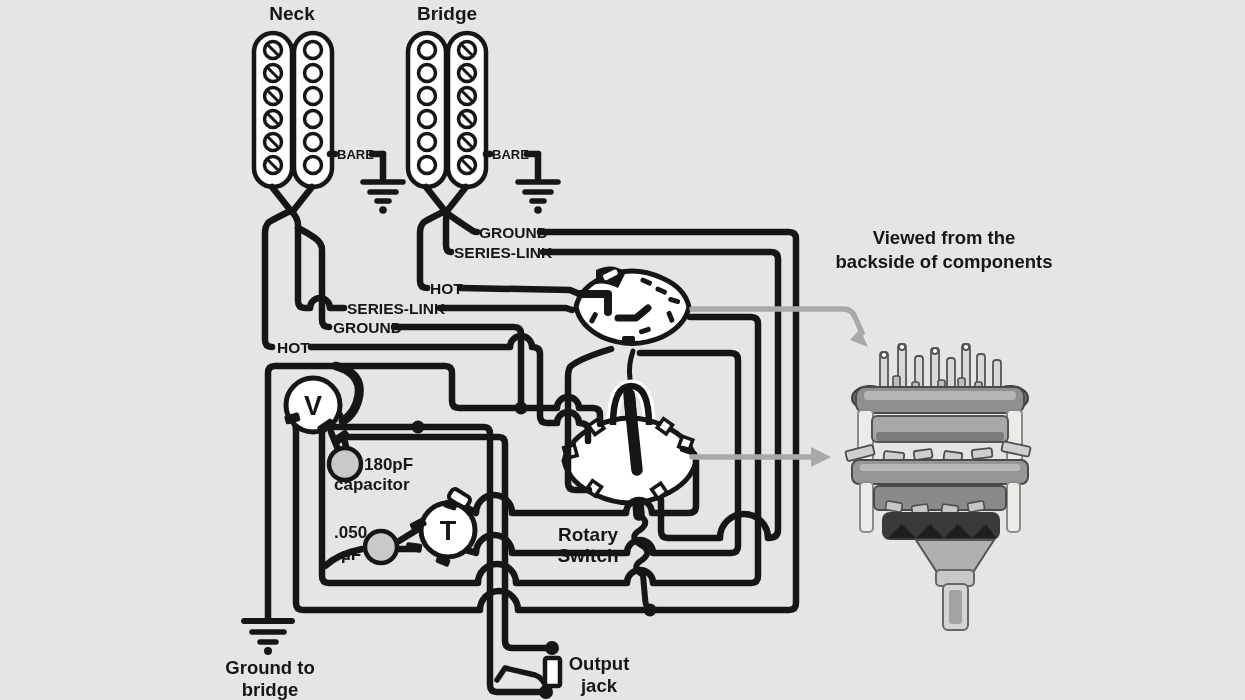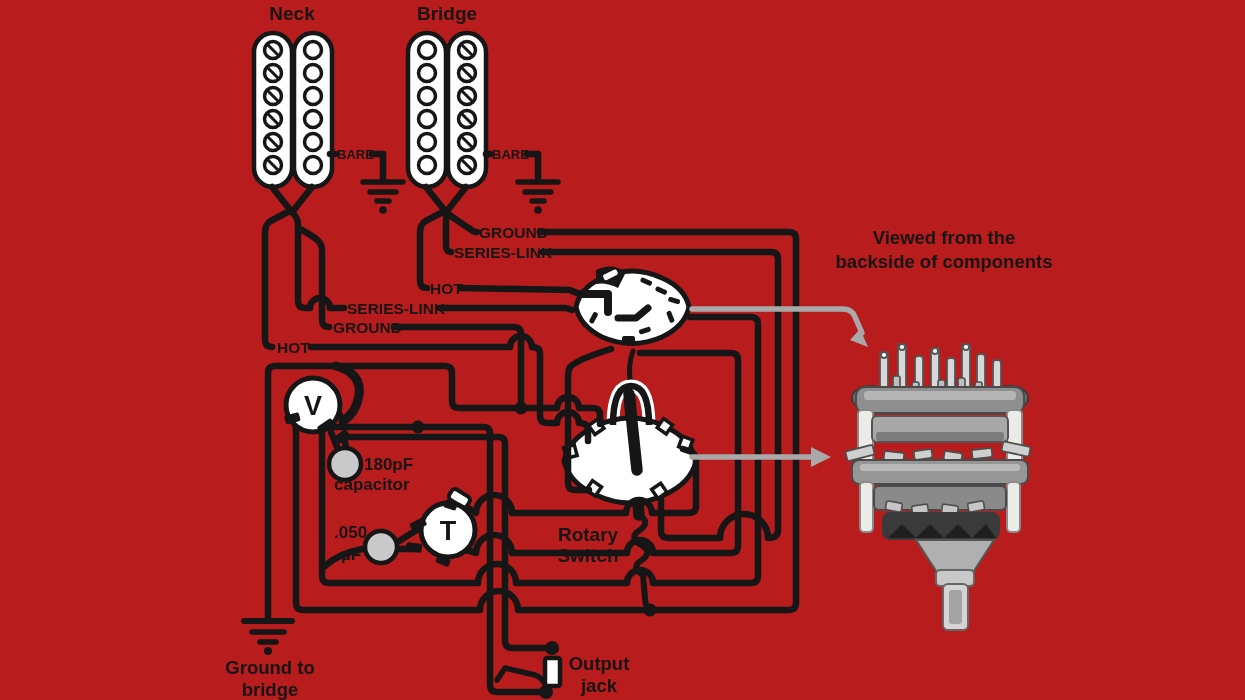--- a/index.html
+++ b/index.html
@@ -1,16 +1,16 @@
 <!DOCTYPE html>
 <html><head>
 <meta charset="utf-8">
 <style>
   html,body{margin:0;padding:0;background:#fff;}
-  #stage{width:1245px;height:700px;position:relative;background:#b91c1c;overflow:hidden;}
+  #stage{width:1245px;height:700px;position:relative;background:#e5e5e5;overflow:hidden;}
   svg{display:block;}
   .lbl{font-family:"Liberation Sans","DejaVu Sans",sans-serif;font-weight:bold;fill:#161616;}
   .s13{font-size:13px;letter-spacing:0px;}
   .s15{font-size:15.5px;}
   .s17{font-size:17px;}
   .s18{font-size:18.5px;}
   .s19{font-size:19px;}
   .s27{font-size:27px;}
   .wire{fill:none;stroke:#161616;stroke-width:6.5;stroke-linecap:round;stroke-linejoin:round;}
   .wire-thin{fill:none;stroke:#161616;stroke-width:5;stroke-linecap:round;stroke-linejoin:round;}

